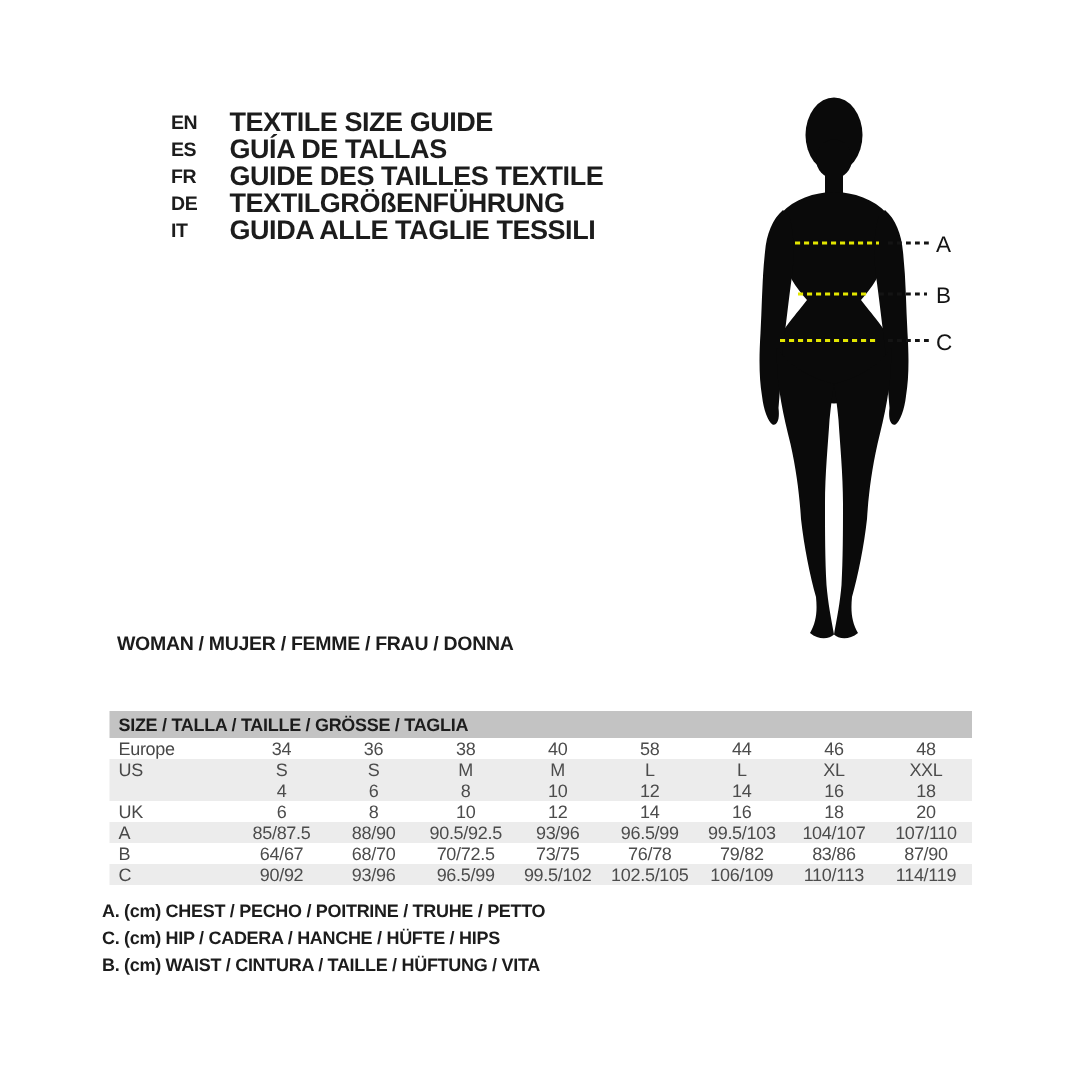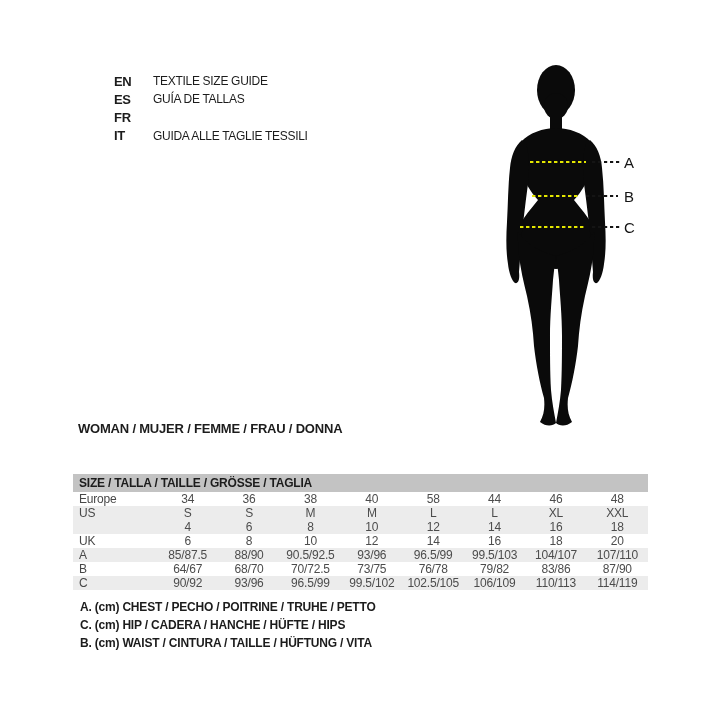--- a/index.html
+++ b/index.html
@@ -5,58 +5,63 @@
   html,body{margin:0;padding:0;background:#ffffff;}
   .canvas{
     position:relative;width:720px;height:720px;background:#fff;
     font-family:"Liberation Sans","DejaVu Sans",sans-serif;overflow:hidden;
     color:#1c1c1c;
   }
   
   .lang-block{position:absolute;left:82px;top:72px;}
   .lang-row{display:flex;height:18.2px;align-items:center;padding-left:32px;}
   .lang-code{width:39px;font-size:13px;font-weight:700;letter-spacing:-0.3px;color:var(--text_dark);}
-  .lang-label{font-size:12px;font-weight:400;letter-spacing:-0.3px;color:var(--text_dark);white-space:nowrap;}
+  .lang-label{font-size:18px;font-weight:700;letter-spacing:-0.3px;color:var(--text_dark);white-space:nowrap;}
   
   .figure{position:absolute;left:460px;top:40px;width:240px;height:400px;}
   .sil{fill:var(--silhouette);}
   .dash-y{stroke:var(--dash_yellow);stroke-width:2;stroke-dasharray:3.4 2.6;fill:none;}
   .dash-b{stroke:var(--dash_black);stroke-width:2;stroke-dasharray:3.2 2.8;fill:none;}
   .measure-letter{font-family:"Liberation Sans","DejaVu Sans",sans-serif;font-size:15px;fill:#141414;}
   
   .section-title{position:absolute;left:78px;top:421px;font-size:13px;font-weight:700;
     letter-spacing:-0.2px;color:var(--text_dark);white-space:nowrap;}
   
   .size-table{position:absolute;left:73px;top:450px;width:575px;margin-top:24px;}
   .thead{height:18px;line-height:18px;background:var(--header_bar_bg);
     font-size:12px;font-weight:700;letter-spacing:-0.2px;color:var(--text_dark);padding-left:6px;box-sizing:border-box;}
   .trow{display:grid;grid-template-columns:84px repeat(8,1fr);height:14px;align-items:center;}
   .trow.striped{background:var(--stripe_bg);}
   .tcell{font-size:12px;color:var(--text_gray);text-align:center;letter-spacing:-0.2px;white-space:nowrap;}
   .tcell.label{text-align:left;padding-left:6px;color:#484848;}
   
-  .notes{position:absolute;left:80px;top:598px;}
+  .notes{position:absolute;left:68px;top:598px;}
   .note-line{height:18px;line-height:18px;font-size:12px;font-weight:700;letter-spacing:-0.2px;color:var(--text_dark);white-space:nowrap;}
 </style>
 </head>
 <body>
 
 <div class="canvas">
 
   <div class="lang-block">
     <div class="lang-row">
       <span class="lang-code">EN</span>
       <span class="lang-label">TEXTILE SIZE GUIDE</span>
     </div>
     <div class="lang-row">
       <span class="lang-code">ES</span>
       <span class="lang-label">GUÍA DE TALLAS</span>
     </div>
     <div class="lang-row">
       <span class="lang-code">FR</span>
+      <span class="lang-label">GUIDE DES TAILLES TEXTILE</span>
+    </div>
+    <div class="lang-row">
+      <span class="lang-code">DE</span>
+      <span class="lang-label">TEXTILGRÖßENFÜHRUNG</span>
     </div>
     <div class="lang-row">
       <span class="lang-code">IT</span>
       <span class="lang-label">GUIDA ALLE TAGLIE TESSILI</span>
     </div>
   </div>
 
   <svg class="figure" viewBox="0 0 240 400" xmlns="http://www.w3.org/2000/svg">
     <g>
       <ellipse class="sil" cx="96" cy="50" rx="19" ry="25"></ellipse>

